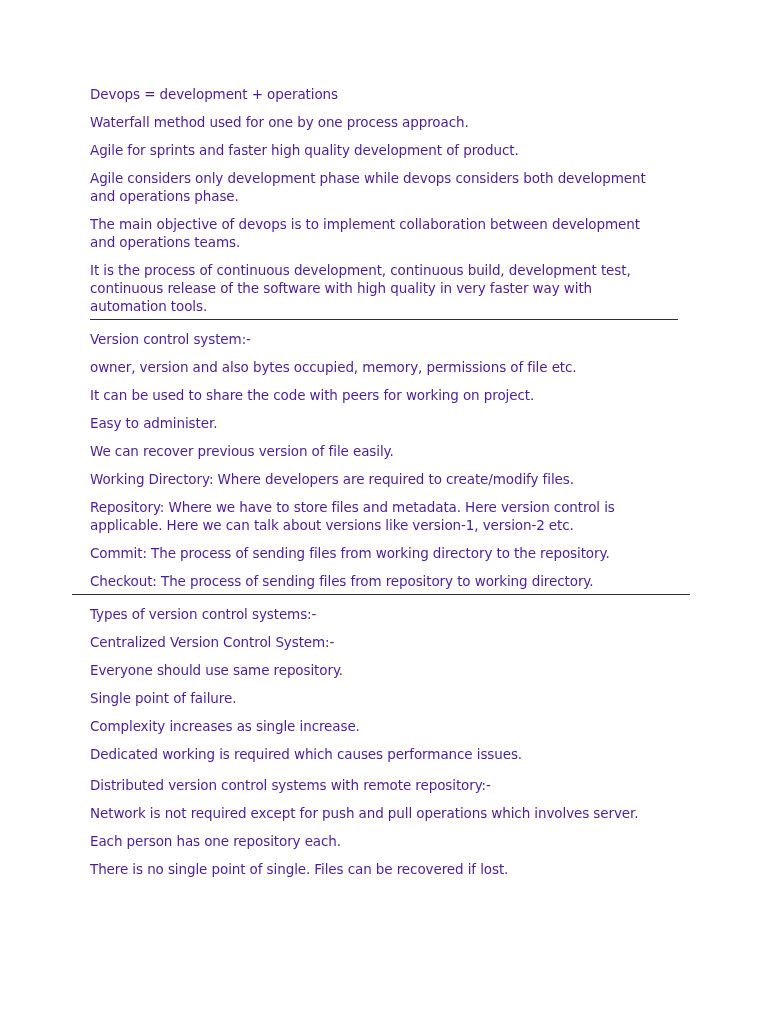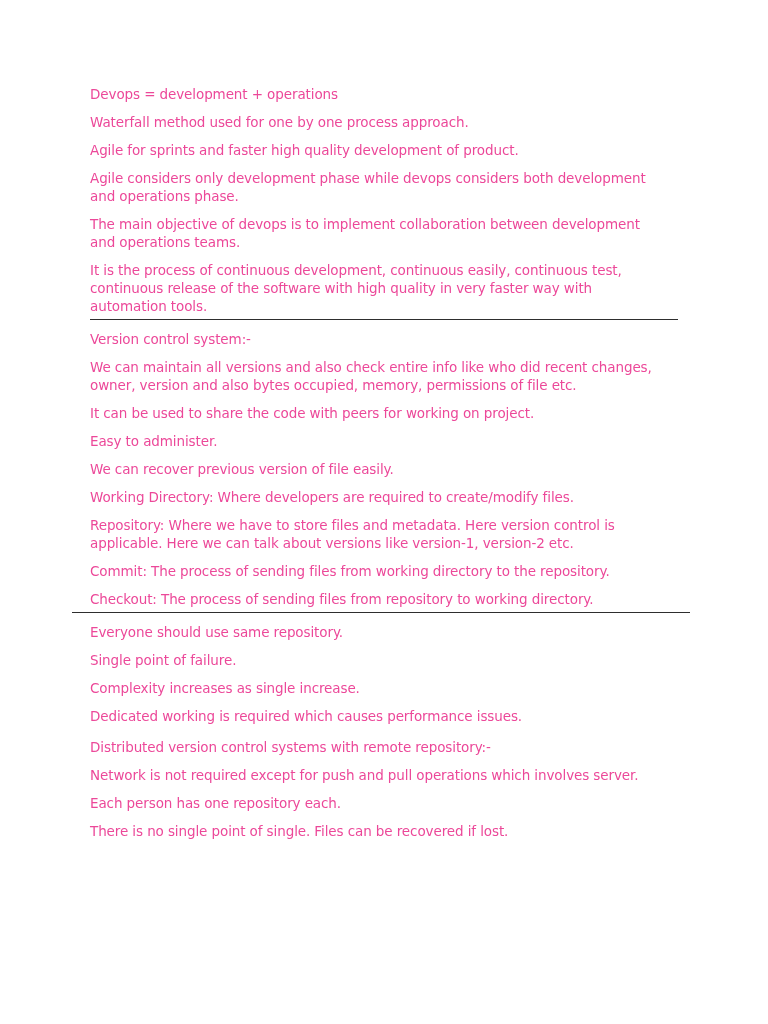--- a/index.html
+++ b/index.html
@@ -43,49 +43,48 @@
     width: calc(100% + 30px);
   }
   .gap-before {
     margin-top: 13px;
   }
 </style>
 </head>
 <body>
 
 <div class="page">
-  <div class="content" id="doc-body" style="color: #ec4899;">
+  <div class="content" id="doc-body" style="color: #4c1d95;">
       <div class="para">
         <div class="line">Devops = development + operations</div>
       </div>
       <div class="para">
         <div class="line">Waterfall method used for one by one process approach.</div>
       </div>
       <div class="para">
         <div class="line">Agile for sprints and faster high quality development of product.</div>
       </div>
       <div class="para">
         <div class="line">Agile considers only development phase while devops considers both development</div>
         <div class="line">and operations phase.</div>
       </div>
       <div class="para">
         <div class="line">The main objective of devops is to implement collaboration between development</div>
         <div class="line">and operations teams.</div>
       </div>
       <div class="para">
-        <div class="line">It is the process of continuous development, continuous easily, continuous test,</div>
+        <div class="line">It is the process of continuous development, continuous build, development test,</div>
         <div class="line">continuous release of the software with high quality in very faster way with</div>
         <div class="line">automation tools.</div>
         <div class="divider" style="border-top-color: rgb(46, 46, 46);"></div>
       </div>
       <div class="para">
         <div class="line">Version control system:-</div>
       </div>
       <div class="para">
-        <div class="line">We can maintain all versions and also check entire info like who did recent changes,</div>
         <div class="line">owner, version and also bytes occupied, memory, permissions of file etc.</div>
       </div>
       <div class="para">
         <div class="line">It can be used to share the code with peers for working on project.</div>
       </div>
       <div class="para">
         <div class="line">Easy to administer.</div>
       </div>
       <div class="para">
         <div class="line">We can recover previous version of file easily.</div>
@@ -96,20 +95,26 @@
       <div class="para">
         <div class="line">Repository: Where we have to store files and metadata. Here version control is</div>
         <div class="line">applicable. Here we can talk about versions like version-1, version-2 etc.</div>
       </div>
       <div class="para">
         <div class="line">Commit: The process of sending files from working directory to the repository.</div>
       </div>
       <div class="para">
         <div class="line">Checkout: The process of sending files from repository to working directory.</div>
         <div class="divider wide" style="border-top-color: rgb(46, 46, 46);"></div>
+      </div>
+      <div class="para">
+        <div class="line">Types of version control systems:-</div>
+      </div>
+      <div class="para">
+        <div class="line">Centralized Version Control System:-</div>
       </div>
       <div class="para">
         <div class="line">Everyone should use same repository.</div>
       </div>
       <div class="para">
         <div class="line">Single point of failure.</div>
       </div>
       <div class="para">
         <div class="line">Complexity increases as single increase.</div>
       </div>

